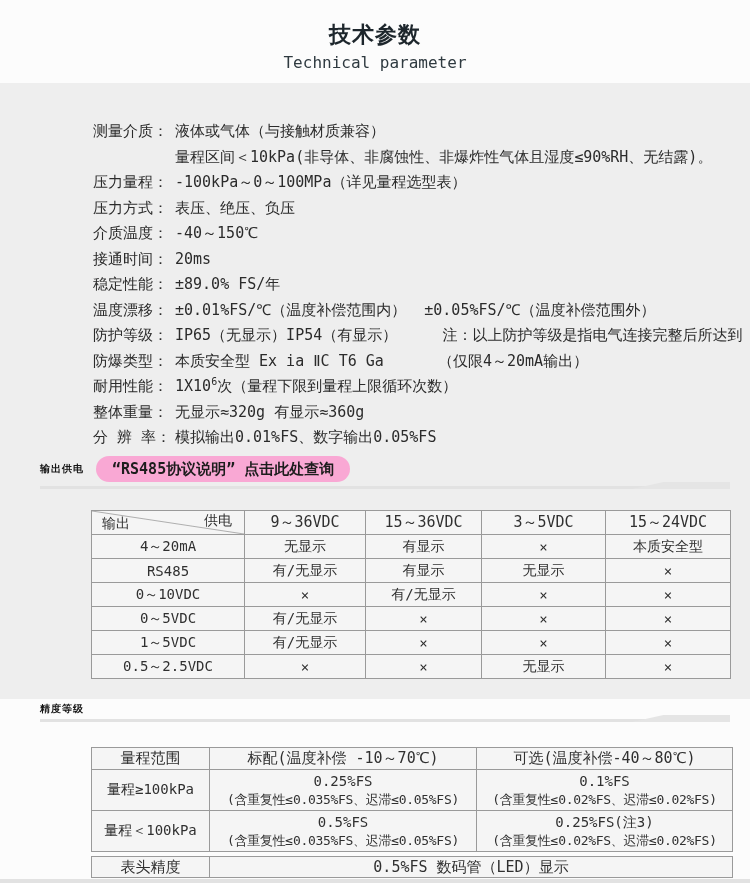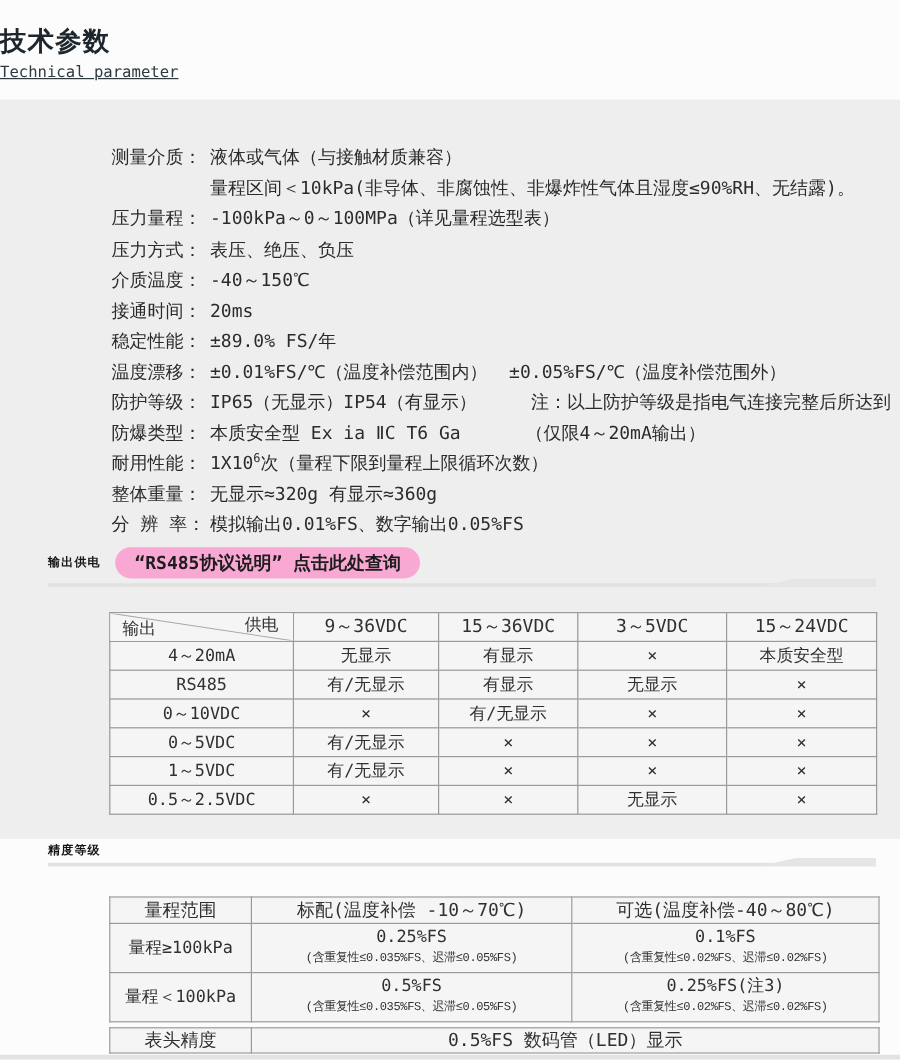--- a/index.html
+++ b/index.html
@@ -2,23 +2,23 @@
 <html><head>
 <meta charset="utf-8">
 <style>
   * { margin:0; padding:0; box-sizing:border-box; }
   html,body { width:750px; }
   body {
     position:relative; height:883px; background:#fcfcfc;
     font-family:"DejaVu Sans Mono","Liberation Serif",serif;
     color:#2b2b2b; overflow:hidden;
   }
-  .top-header { position:absolute; top:0; left:0; width:750px; height:61px; background:#fcfcfc; }
+  .top-header { position:absolute; top:0; left:0; width:750px; height:61px; background:#fcfcfc; text-align:center; }
   .page-title { margin-top:20px; font-size:22px; font-weight:bold; color:#1d262c; letter-spacing:1px; }
-  .page-subtitle { margin-top:3px; font-size:13px; color:#2f3a40;text-decoration:underline; }
+  .page-subtitle { margin-top:3px; font-size:16px; color:#2f3a40; }
 
   .gray-area { position:absolute; top:83px; left:0; width:750px; height:616px; background:#eeeeee; }
 
   
   .spec-list { position:absolute; left:93px; top:36px; width:650px; }
   .spec-row { display:flex; height:25.5px; line-height:25.5px; font-size:15px; }
   .spec-label { width:82px; flex:0 0 82px; white-space:pre; }
   .spec-value { white-space:pre; }
   .spec-value sup { font-size:10px; vertical-align:super; line-height:0; }
 
@@ -47,21 +47,21 @@
   .output-table td.hdr { font-size:15px; }
   td.diag { position:relative; padding:0; }
   td.diag svg { position:absolute; top:0; left:0; width:100%; height:100%; }
   .corner-top { position:absolute; top:1px; right:12px; font-size:14px; }
   .corner-bottom { position:absolute; bottom:1px; left:10px; font-size:14px; }
 
   .accuracy-table { position:absolute; left:91px; top:664px; width:641px;border-radius:25px; }
   .accuracy-table td.hdr { height:22px; font-size:15px; }
   .accuracy-table td.dual { height:41px; padding:1px 0; }
   .cell-main { font-size:14px; line-height:19px; }
-  .cell-sub { font-size:10px; line-height:18px; letter-spacing:-0.3px;font-family:Liberation Mono, monospace; }
+  .cell-sub { font-size:13px; line-height:18px; letter-spacing:-0.3px; }
 
   .gauge-table { position:absolute; left:91px; top:773px; width:641px; }
   .gauge-table td { height:21px; font-size:15px; }
 
   .bottom-strip { position:absolute; left:0; top:796px; width:750px; height:4px; background:#e2e2e2; }
 </style>
 </head>
 <body>
 
 <div class="top-header">

